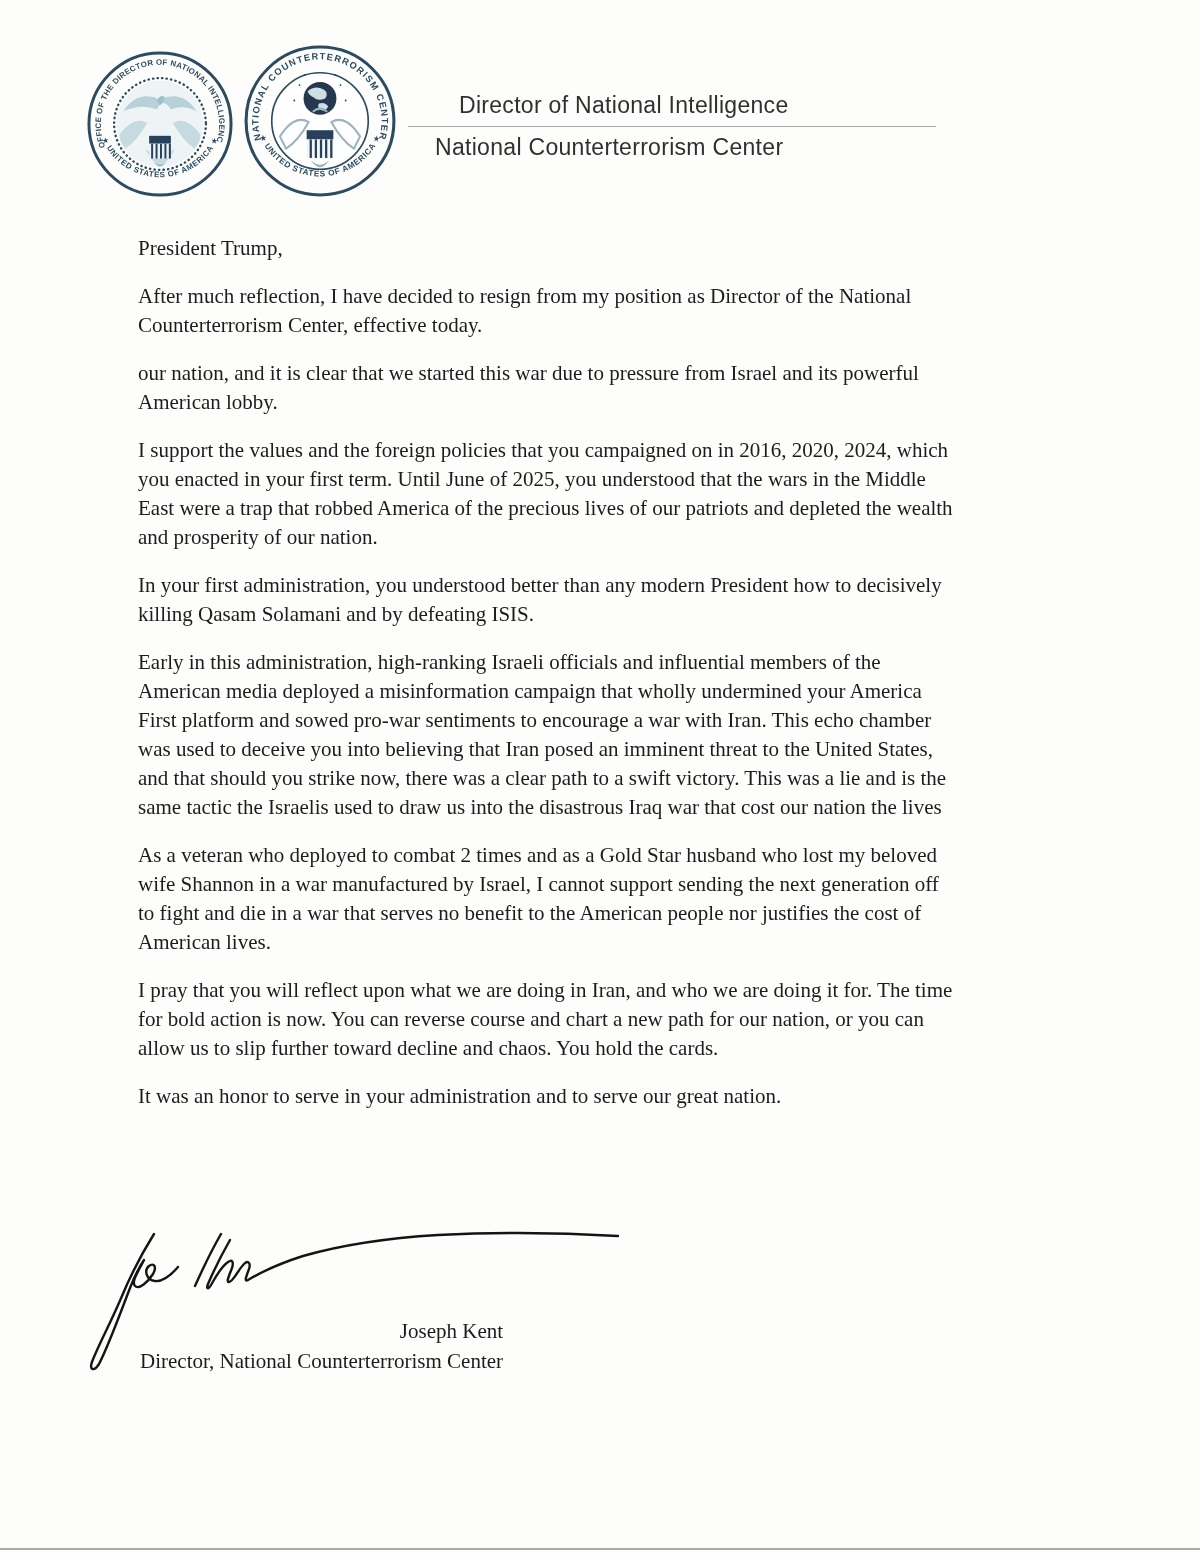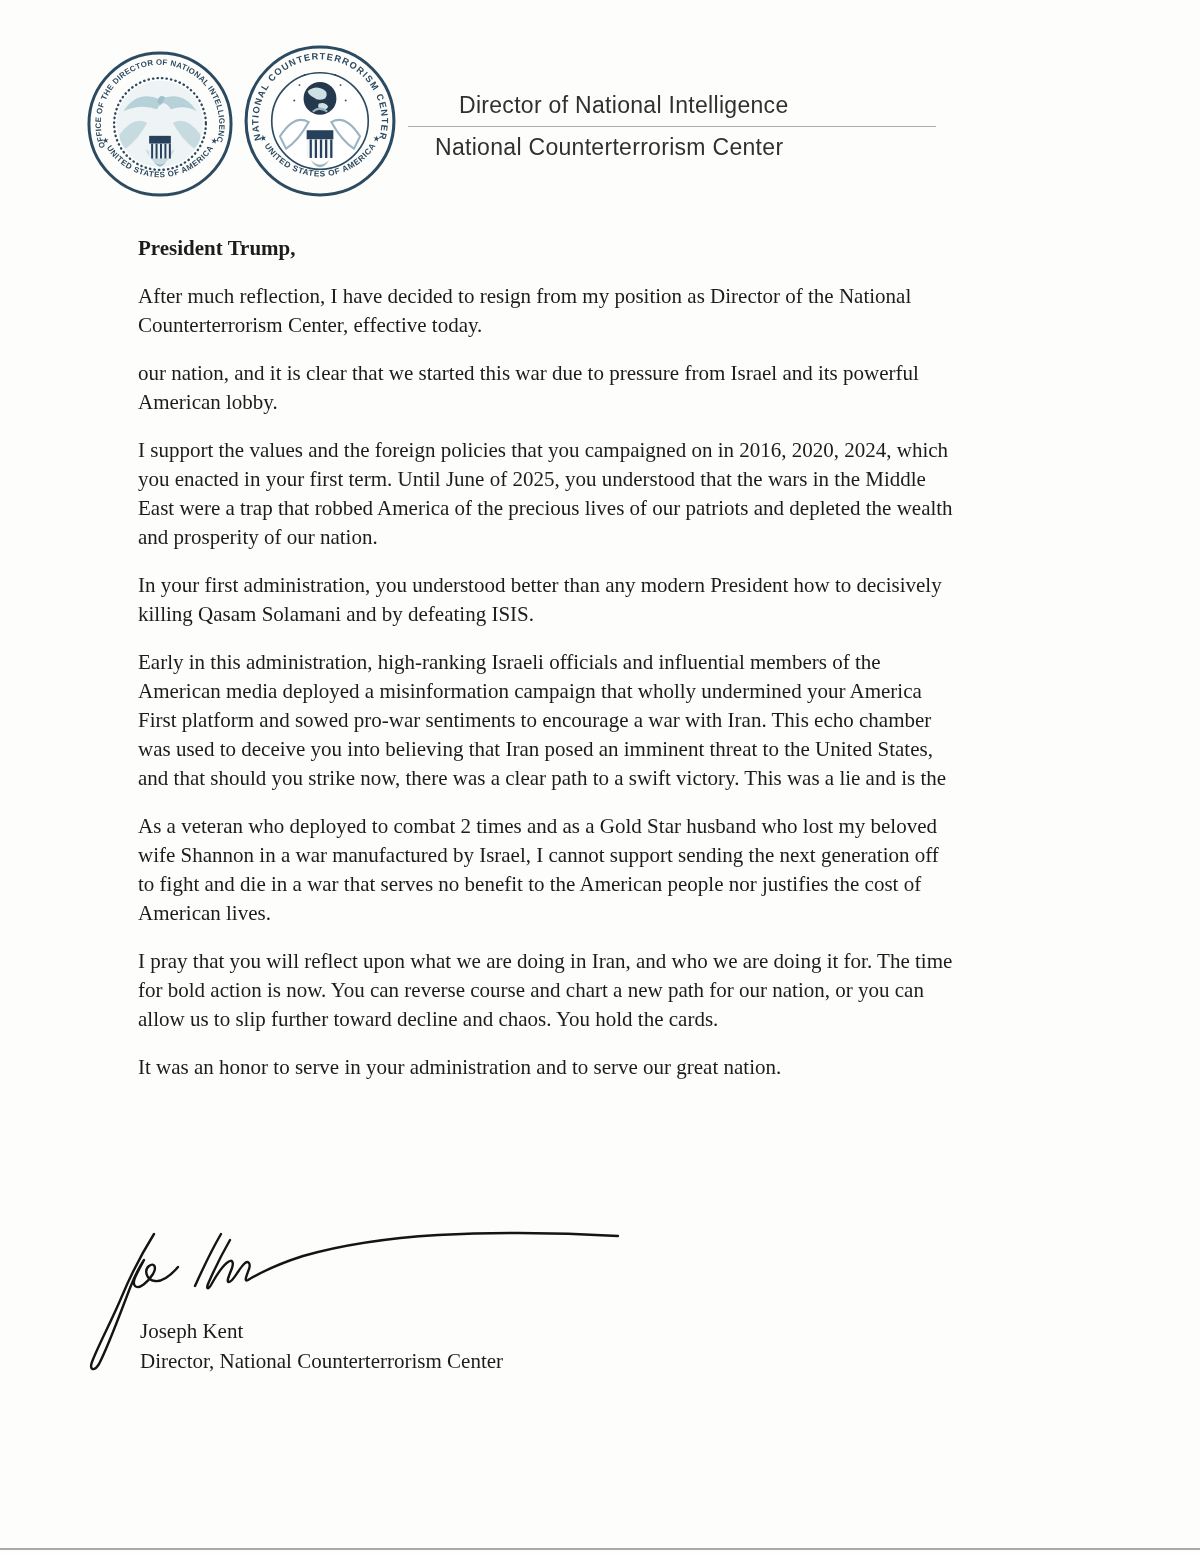--- a/index.html
+++ b/index.html
@@ -30,30 +30,30 @@
   .hdr-line2{
     position:absolute;left:435px;top:134px;
     font-family:"Liberation Sans","DejaVu Sans",sans-serif;
     font-size:23px;letter-spacing:.3px;color:#303030;white-space:nowrap;
   }
   
   .body-text{
     position:absolute;left:138px;top:234px;width:940px;
     font-size:21px;line-height:29px;
   }
-  .salutation{margin:0 0 19px 0;font-weight:bold;}
+  .salutation{margin:0 0 19px 0;}
   .para{margin:0 0 19px 0;}
   .para .line{display:block;white-space:nowrap;font-family:Liberation Serif, serif;}
   
   .sig-svg{position:absolute;left:78px;top:1222px;width:560px;height:155px;}
   .signer{
     position:absolute;left:140px;top:1316px;
     font-size:21px;line-height:30px;
   }
-  .signer div{white-space:nowrap;}
+  .signer div{white-space:nowrap;text-align:right;}
   
   .scan-bottom-edge{
     position:absolute;left:0;right:0;bottom:3px;height:2px;
     background:#9b9b9b;opacity:.85;
   }
 </style>
 </head>
 <body>
 
 <div class="page">
@@ -164,20 +164,21 @@
         <p class="para">
           <span class="line">In your first administration, you understood better than any modern President how to decisively</span>
           <span class="line">killing Qasam Solamani and by defeating ISIS.</span>
         </p>
         <p class="para">
           <span class="line">Early in this administration, high-ranking Israeli officials and influential members of the</span>
           <span class="line">American media deployed a misinformation campaign that wholly undermined your America</span>
           <span class="line">First platform and sowed pro-war sentiments to encourage a war with Iran. This echo chamber</span>
           <span class="line">was used to deceive you into believing that Iran posed an imminent threat to the United States,</span>
           <span class="line">and that should you strike now, there was a clear path to a swift victory. This was a lie and is the</span>
+          <span class="line">same tactic the Israelis used to draw us into the disastrous Iraq war that cost our nation the lives</span>
         </p>
         <p class="para">
           <span class="line">As a veteran who deployed to combat 2 times and as a Gold Star husband who lost my beloved</span>
           <span class="line">wife Shannon in a war manufactured by Israel, I cannot support sending the next generation off</span>
           <span class="line">to fight and die in a war that serves no benefit to the American people nor justifies the cost of</span>
           <span class="line">American lives.</span>
         </p>
         <p class="para">
           <span class="line">I pray that you will reflect upon what we are doing in Iran, and who we are doing it for. The time</span>
           <span class="line">for bold action is now. You can reverse course and chart a new path for our nation, or you can</span>

